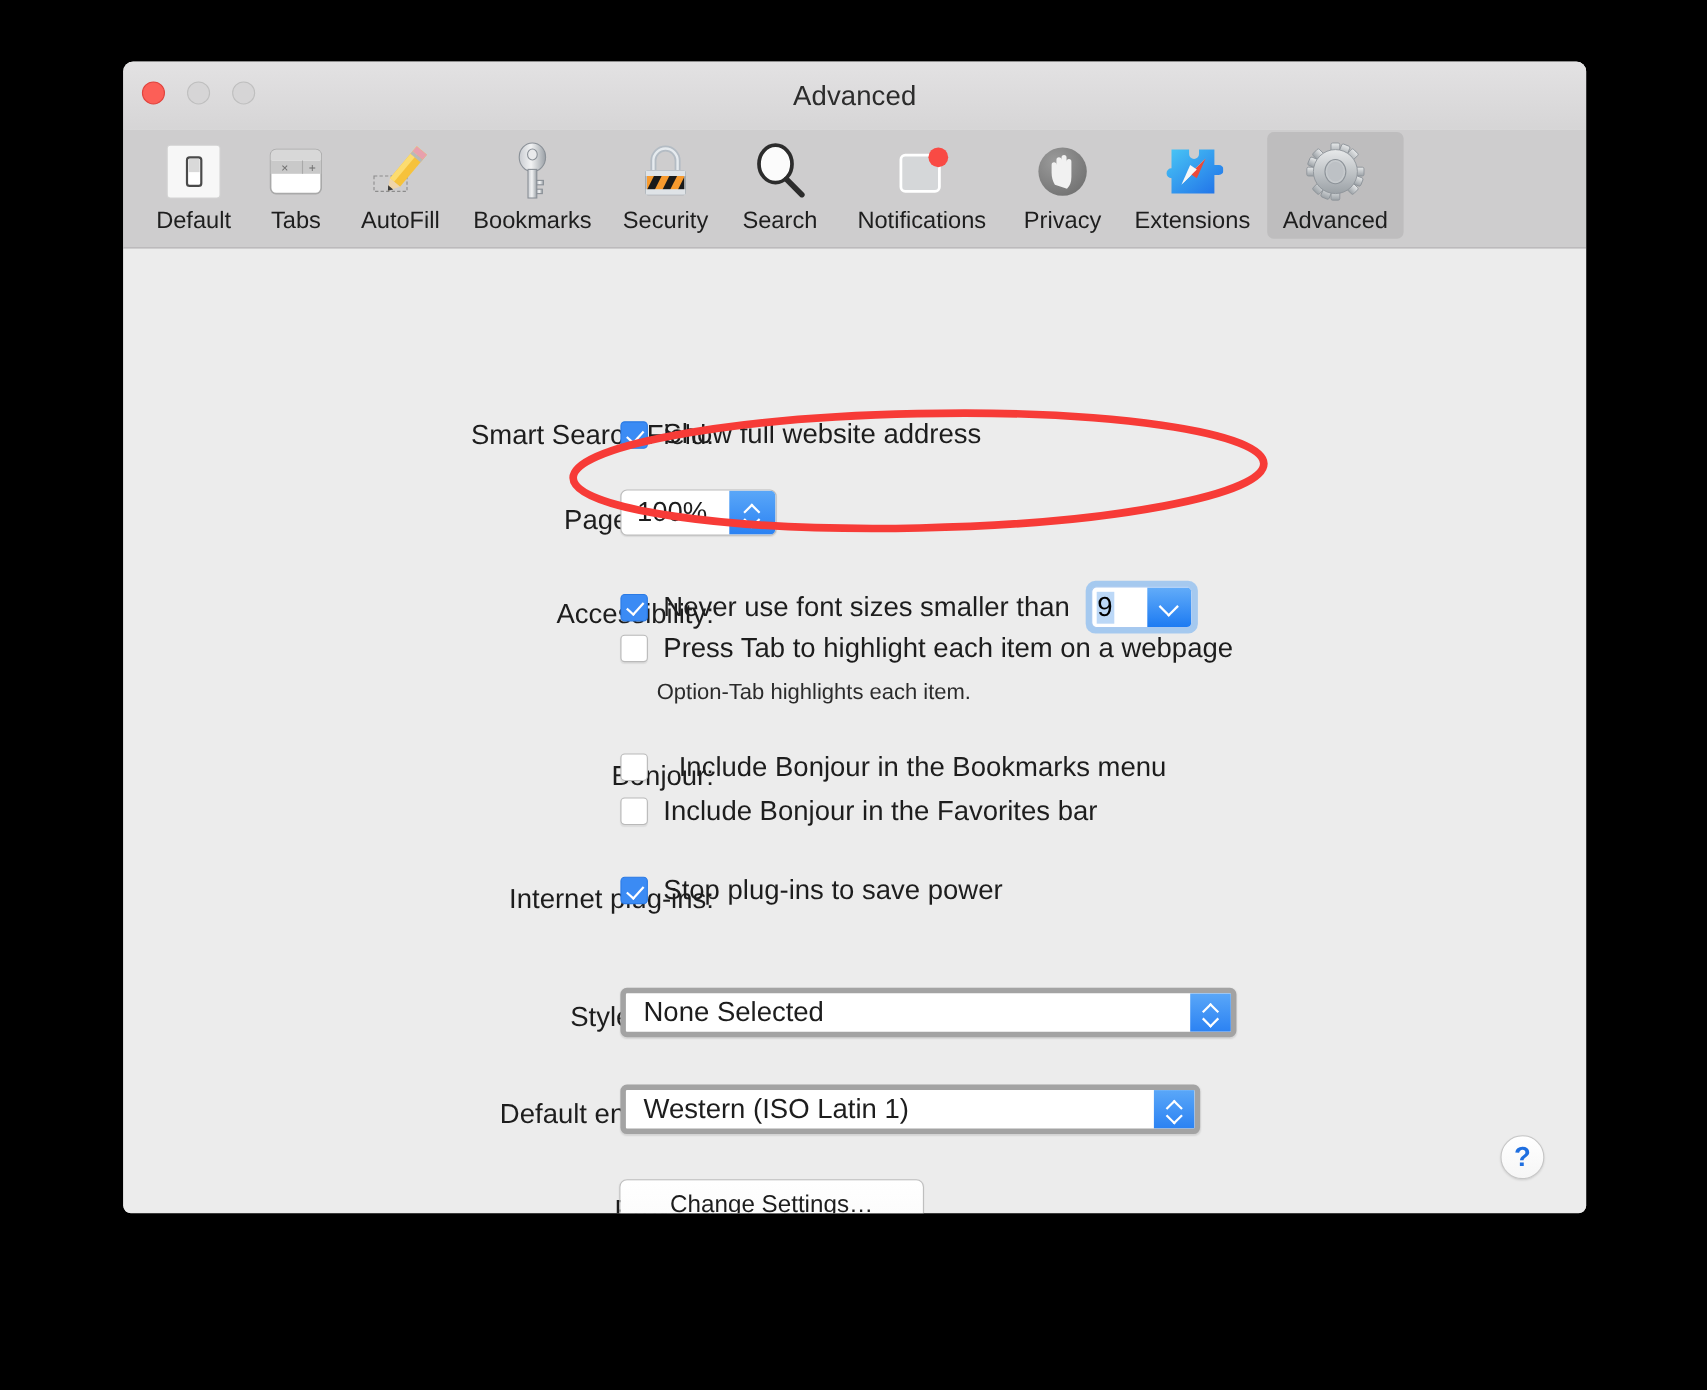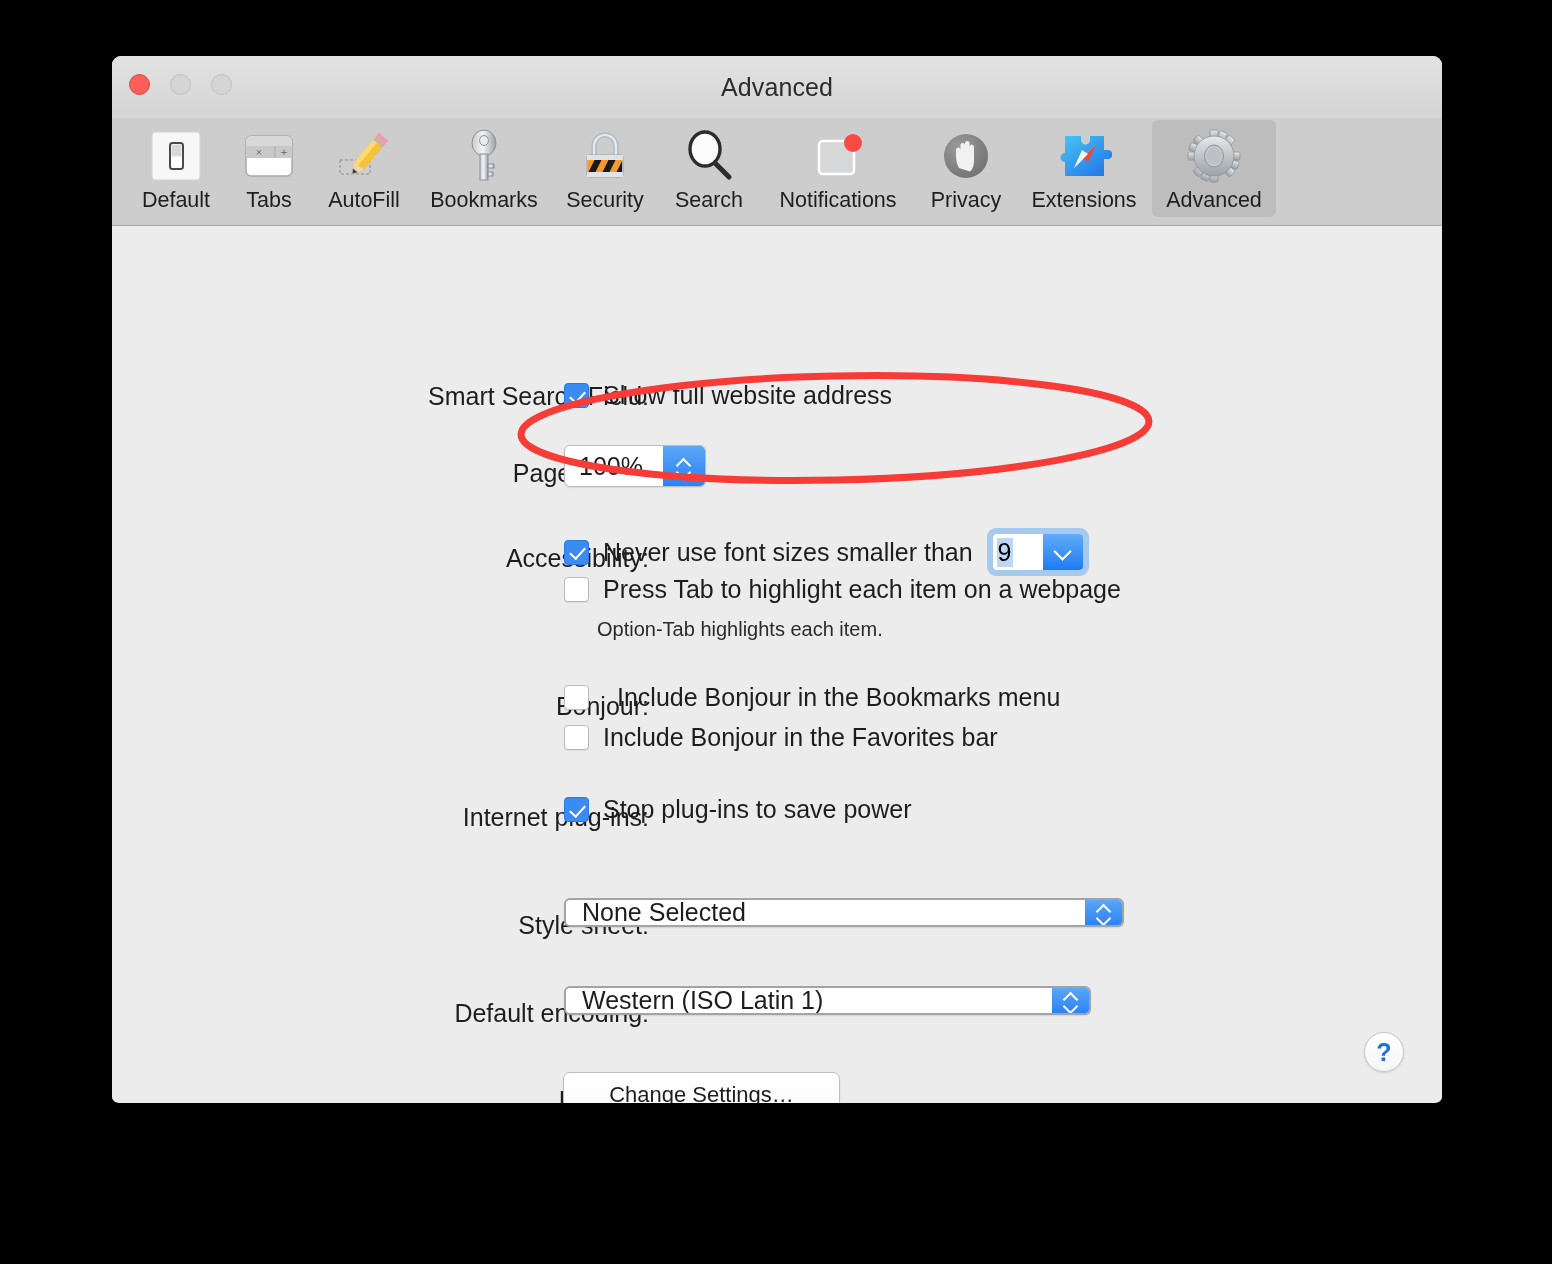--- a/index.html
+++ b/index.html
@@ -164,23 +164,23 @@
   .combo .drop .chev { width: 18px; height: 10px; }
   .combo .drop .chev::before {
     width: 11px; height: 11px; left: 2px; top: -2px;
     border-width: 2.6px 2.6px 0 0;
     transform: rotate(135deg);
   }
 
   
   .popup {
     display: flex; align-items: stretch;
-    height: 29px;
+    height: 45px;
     background: #fff;
-    border: 2px solid #a3a3a3;
+    border: 5px solid #a3a3a3;
     border-radius: 6px;
     box-shadow: 0 1px 1.5px rgba(0,0,0,0.1);
     overflow: hidden;
   }
   .popup .val {
     flex: 1; display: flex; align-items: center;
     padding-left: 16px; font-size: 25px; color: #1d1d1d;
     white-space: nowrap;
   }
   .popup .arrows {

